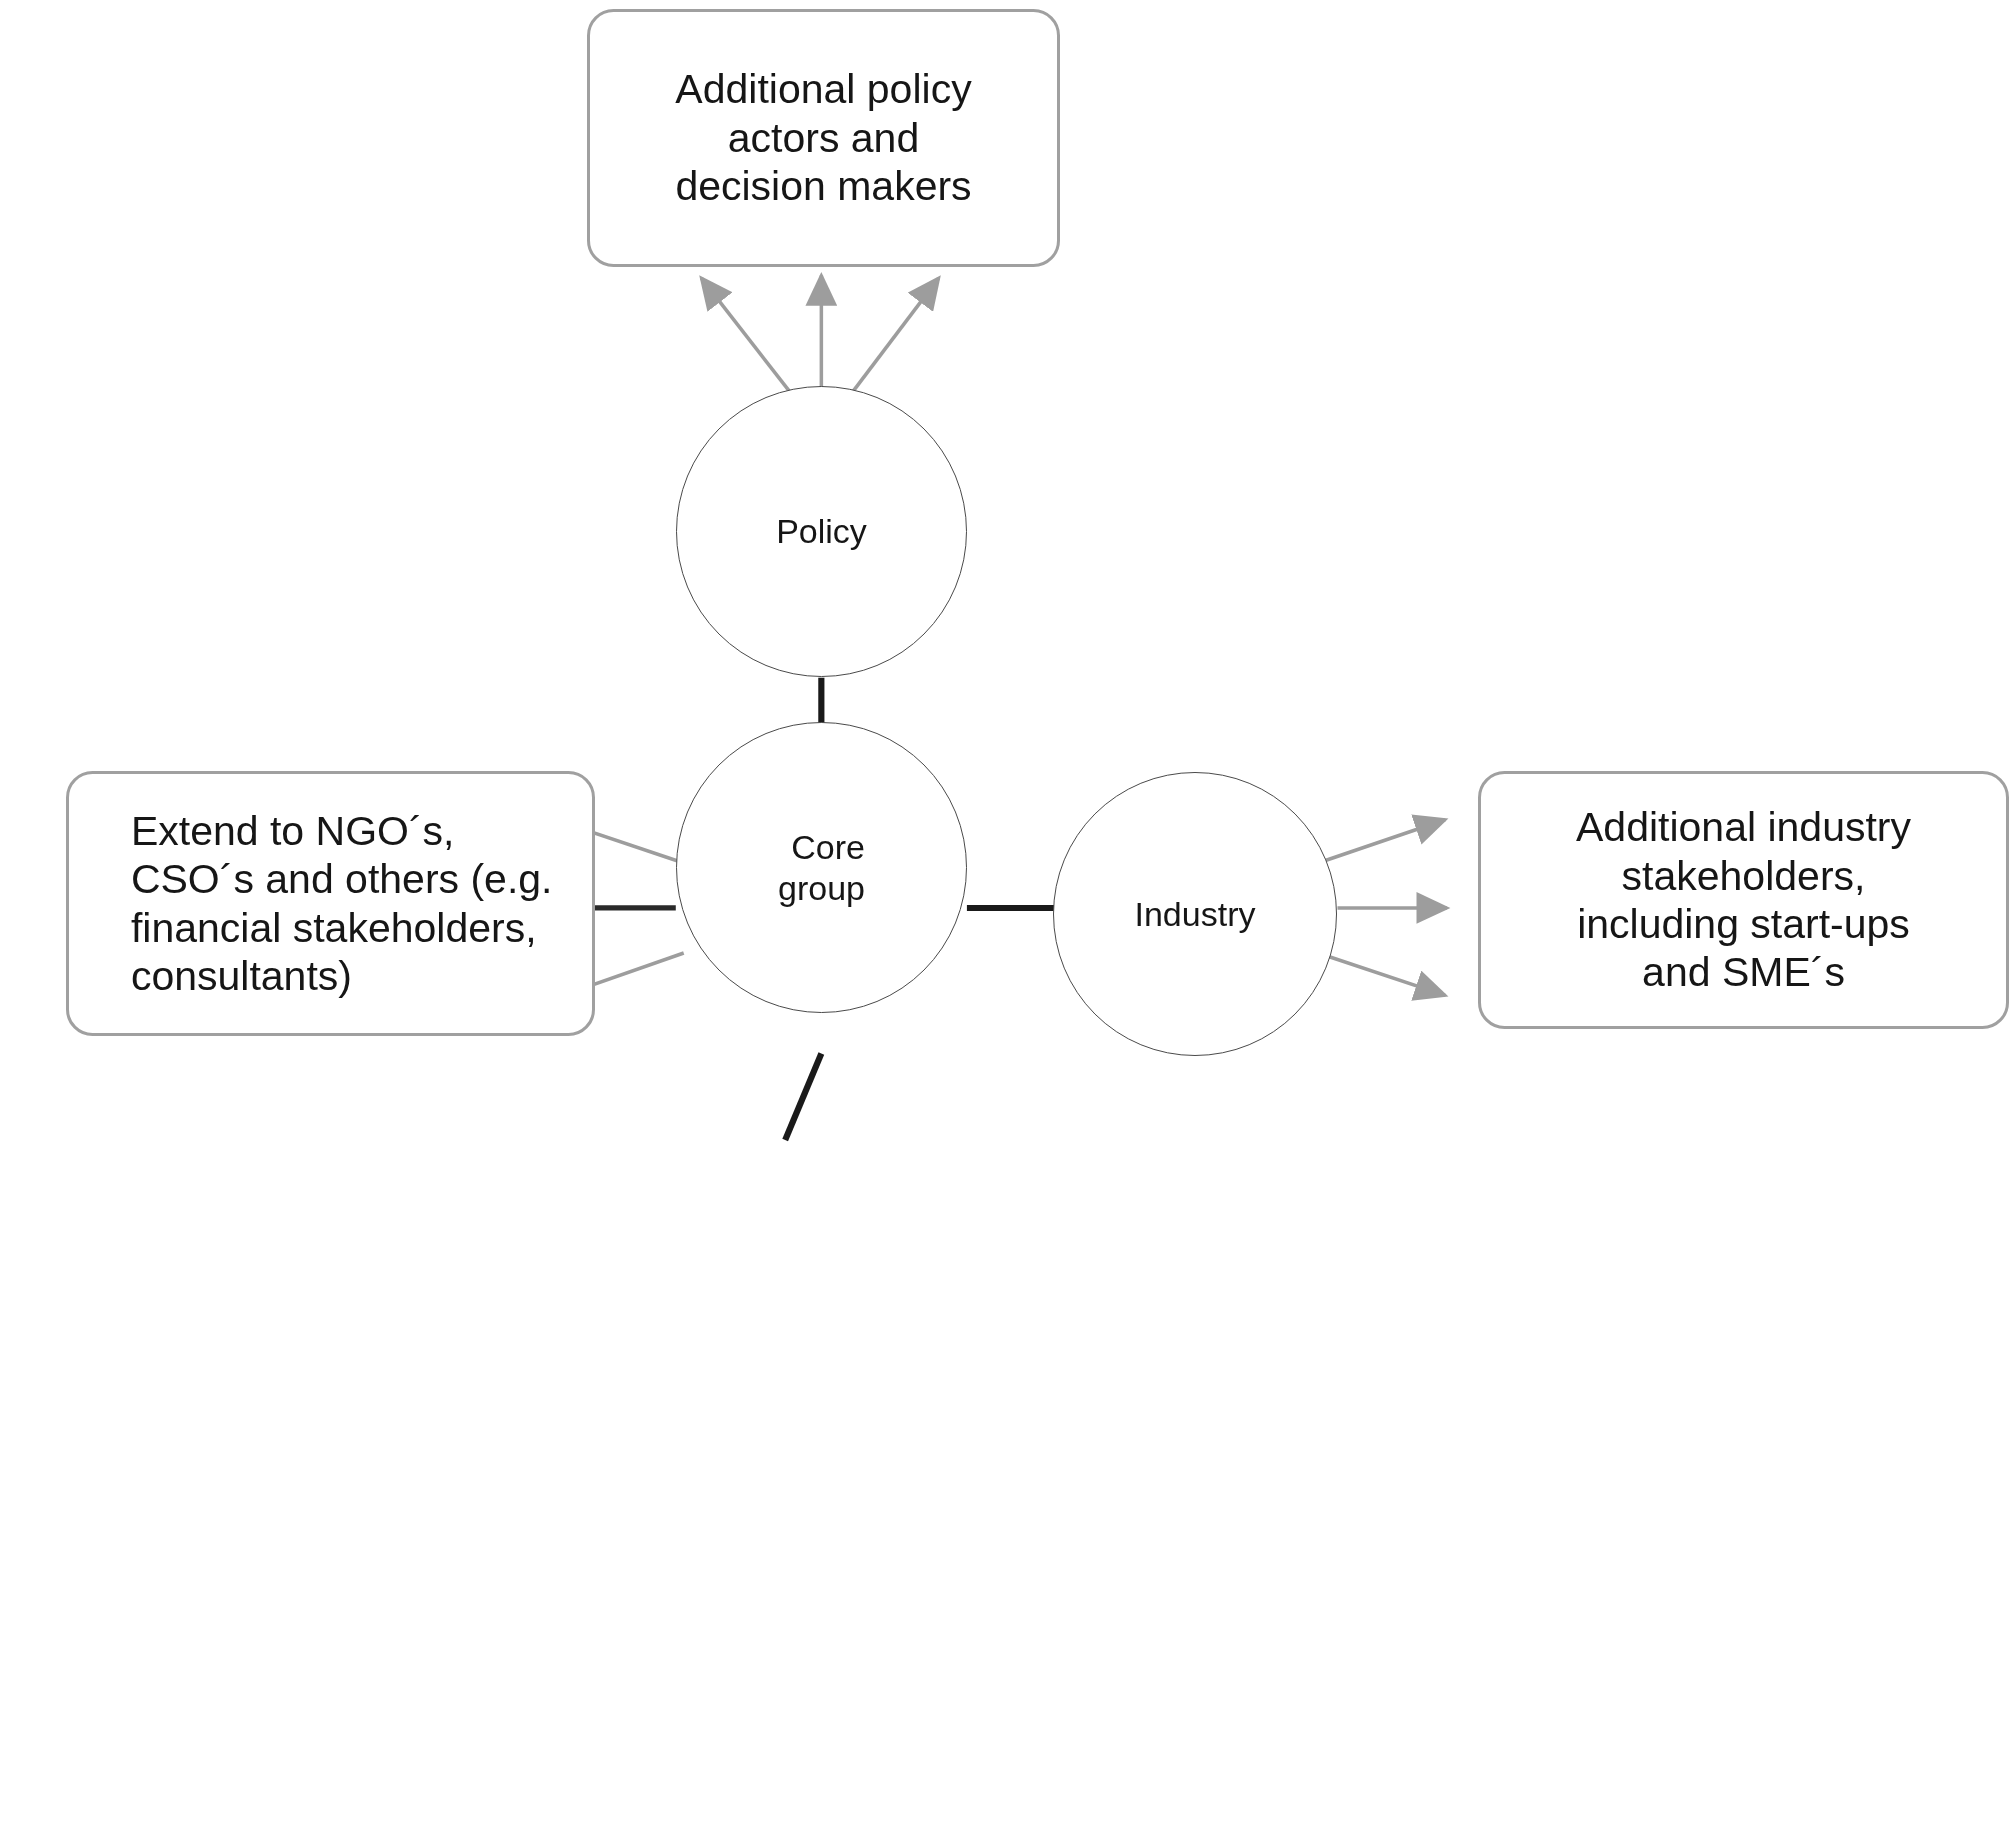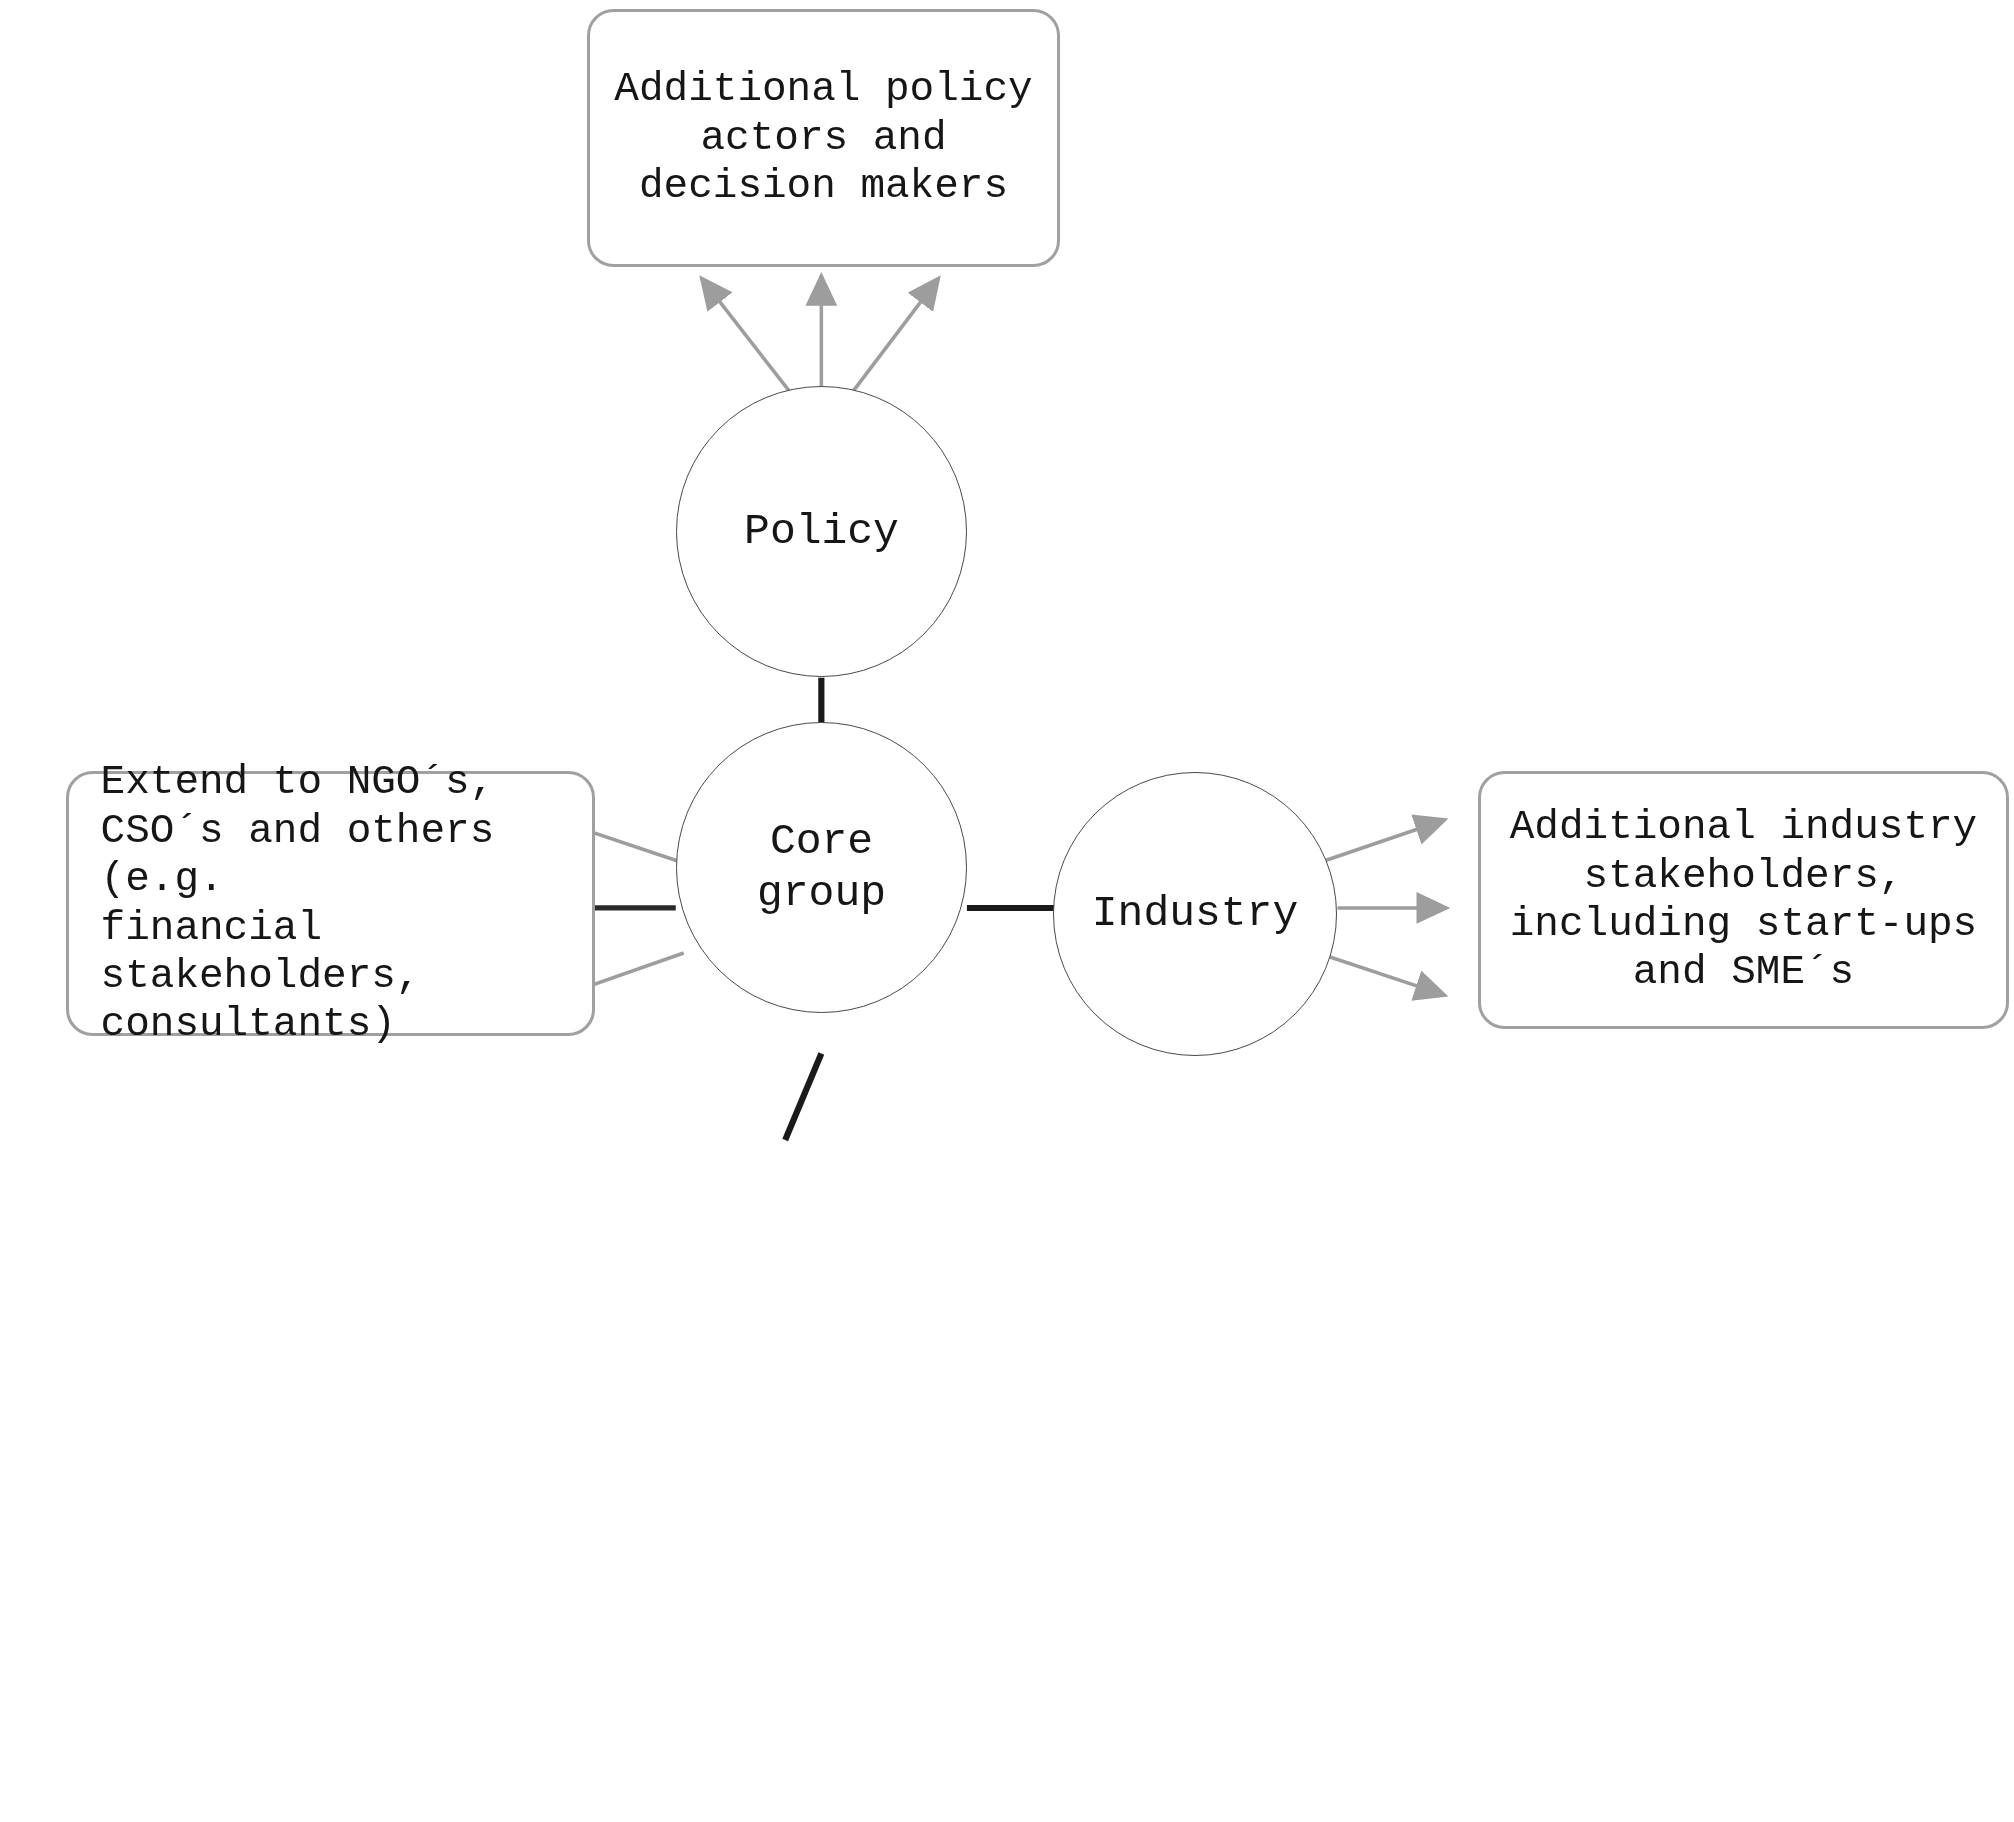--- a/index.html
+++ b/index.html
@@ -5,21 +5,21 @@
   html, body {
     margin: 0;
     padding: 0;
     background: #ffffff;
   }
   #stage {
     position: relative;
     width: 2015px;
     height: 1311px;
     background: #ffffff;
-    font-family: Liberation Mono, monospace;
+    font-family: Liberation Sans, sans-serif;
     overflow: hidden;
   }
   #edges {
     position: absolute;
     left: 0;
     top: 0;
     width: 2015px;
     height: 1823px;
   }
   .node-box {
@@ -51,24 +51,24 @@
     box-sizing: border-box;
     background: #ffffff;
     border: 1.8px solid #4a4a4a;
     border-radius: 50%;
     display: flex;
     align-items: center;
     justify-content: center;
     z-index: 4;
   }
   .node-circle .circle-text {
-    font-size: 43px;
+    font-size: 34px;
     line-height: 1.2;
     color: #161616;
-    text-align: center;
+    text-align: right;
     white-space: pre-line;
   }
 
   
   #box-policy   { left: 587px;  top: 8.8px;   width: 473px; height: 258px; }
   #box-academia { left: 551px;  top: 1547px; width: 547px; height: 258px; }
   #box-left     { left: 17.6px;   top: 771px;  width: 529px; height: 265px; margin-left: 48px; }
   #box-industry { left: 1454px; top: 771px;  width: 531px; height: 258px; margin-left: 24px; }
 
   

